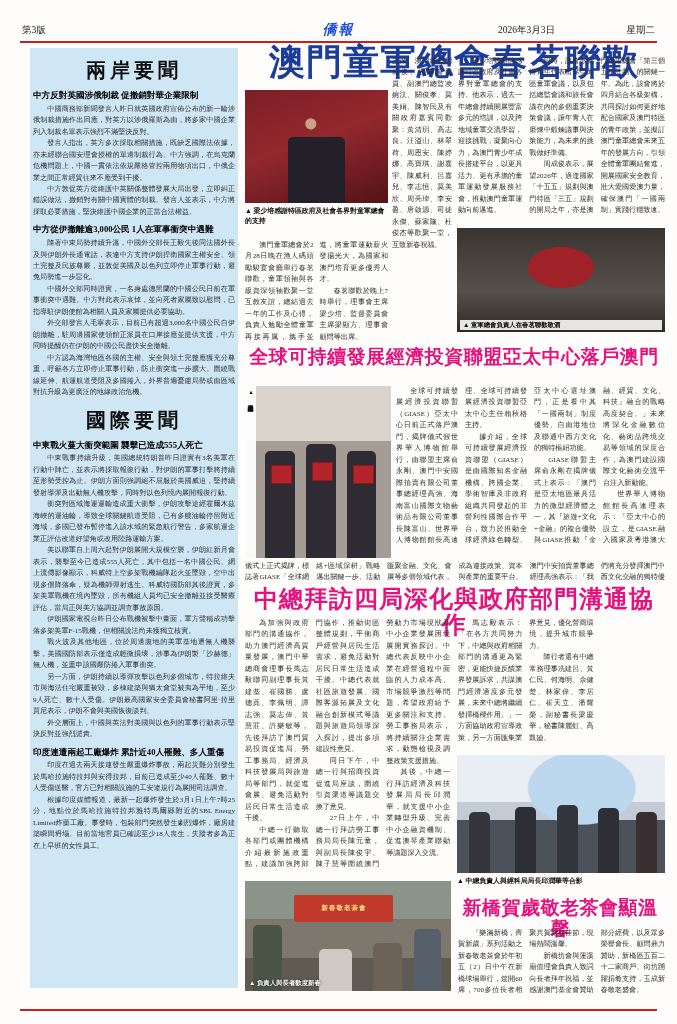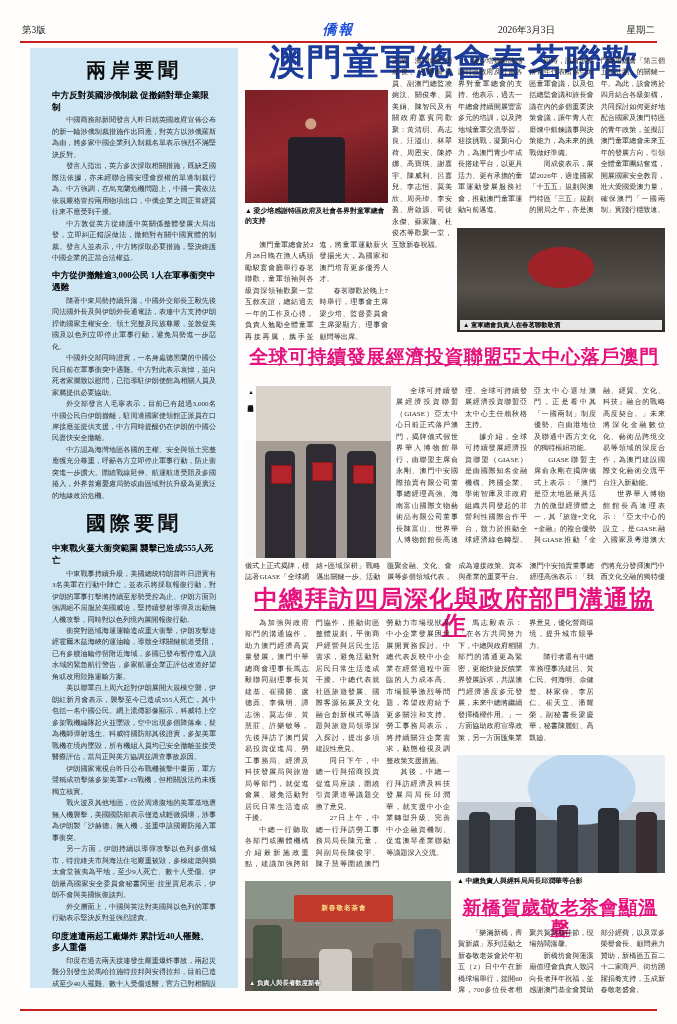--- a/index.html
+++ b/index.html
@@ -9,36 +9,36 @@
   
   .header{left:20px;top:21px;width:637px;height:18px;font-size:9.5px;color:#222;}
   .header .edition{position:absolute;left:2px;top:3px;}
   .header .masthead{position:absolute;left:50%;top:0;transform:translateX(-50%);
         color:#1d4ed8;font-weight:bold;font-style:italic;font-size:14px;letter-spacing:2px;}
   .header .date{position:absolute;right:102px;top:3px;}
   .header .weekday{position:absolute;right:2px;top:3px;}
   .rule{background:#c9201d;height:2px;}
   
   .sidebar{left:30px;top:48px;width:208px;height:940px;background:#cfe7f5;
-        padding:6px 22px;box-sizing:border-box;overflow:hidden;}
+        padding:6px 3px;box-sizing:border-box;overflow:hidden;}
   .section-title{font-family:"Liberation Sans","DejaVu Sans",sans-serif;
         font-size:20px;font-weight:bold;text-align:center;letter-spacing:4px;
         color:#0d0d0d;margin:3px 0 6px;}
   .art-head{font-size:8.6px;font-weight:bold;color:#000;margin:6px 0 2px;line-height:1.35;}
   .body-text{font-size:7.1px;line-height:1.62;text-align:justify;color:#2d2d2d;
         overflow:hidden;column-fill:auto;}
   .body-text p{margin:0;text-indent:2em;}
   .cols-2{column-count:2;column-gap:6px;}
   .cols-3{column-count:3;column-gap:7px;}
   .cols-4{column-count:4;column-gap:7px;}
   .cols-6{column-count:6;column-gap:7px;}
   
   .headline-main{text-align:center;font-weight:bold;color:#1c3c9b;font-size:36px;
         letter-spacing:1px;line-height:1.05;}
-  .headline-pink{text-align:center;font-weight:bold;color:#e5127d;line-height:1.1;text-decoration:underline;}
+  .headline-pink{text-align:center;font-weight:bold;color:#e5127d;line-height:1.1;}
   
   .photo{position:absolute;overflow:hidden;background:#888;}
   .caption{font-size:6.9px;font-weight:bold;color:#111;line-height:1.5;text-align:left;}
   .overlay-caption{position:absolute;left:3px;right:3px;bottom:2px;
         background:rgba(255,255,255,.88);color:#000;font-size:6.4px;font-weight:bold;
         padding:1px 3px;line-height:1.3;}
   .overlay-caption-dark{position:absolute;left:4px;bottom:3px;color:#fff;
         font-size:6.4px;font-weight:bold;text-shadow:0 0 2px #000;}
   .vert-caption{position:absolute;left:0;top:0;bottom:0;width:11px;
         background:rgba(255,255,255,.95);color:#111;font-size:5.6px;font-weight:bold;

